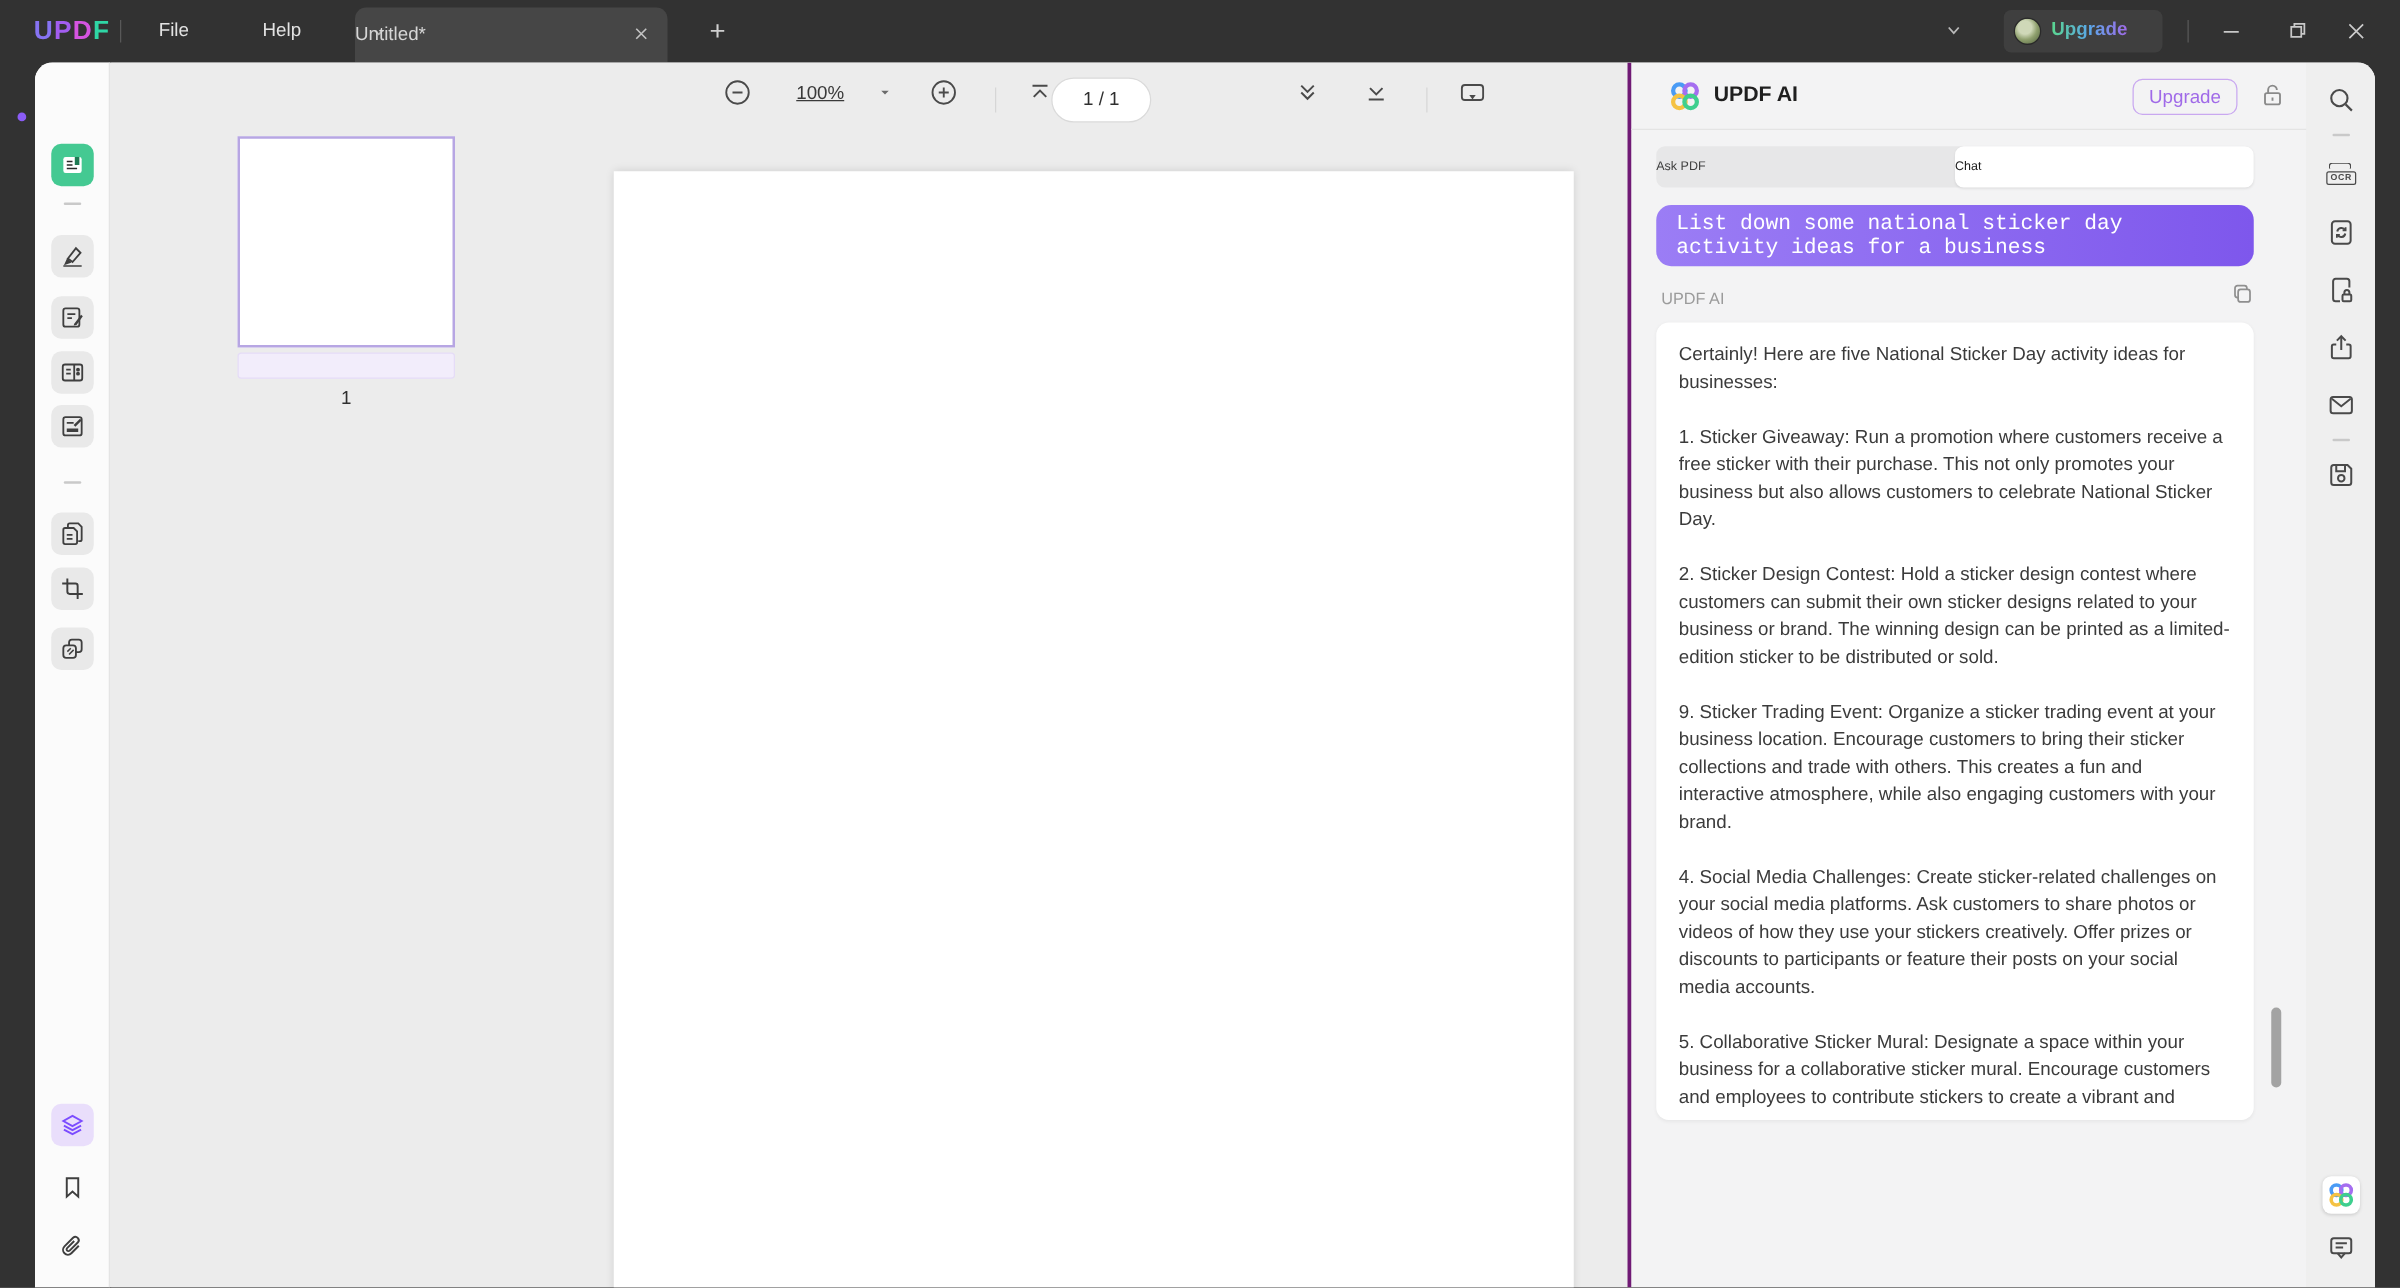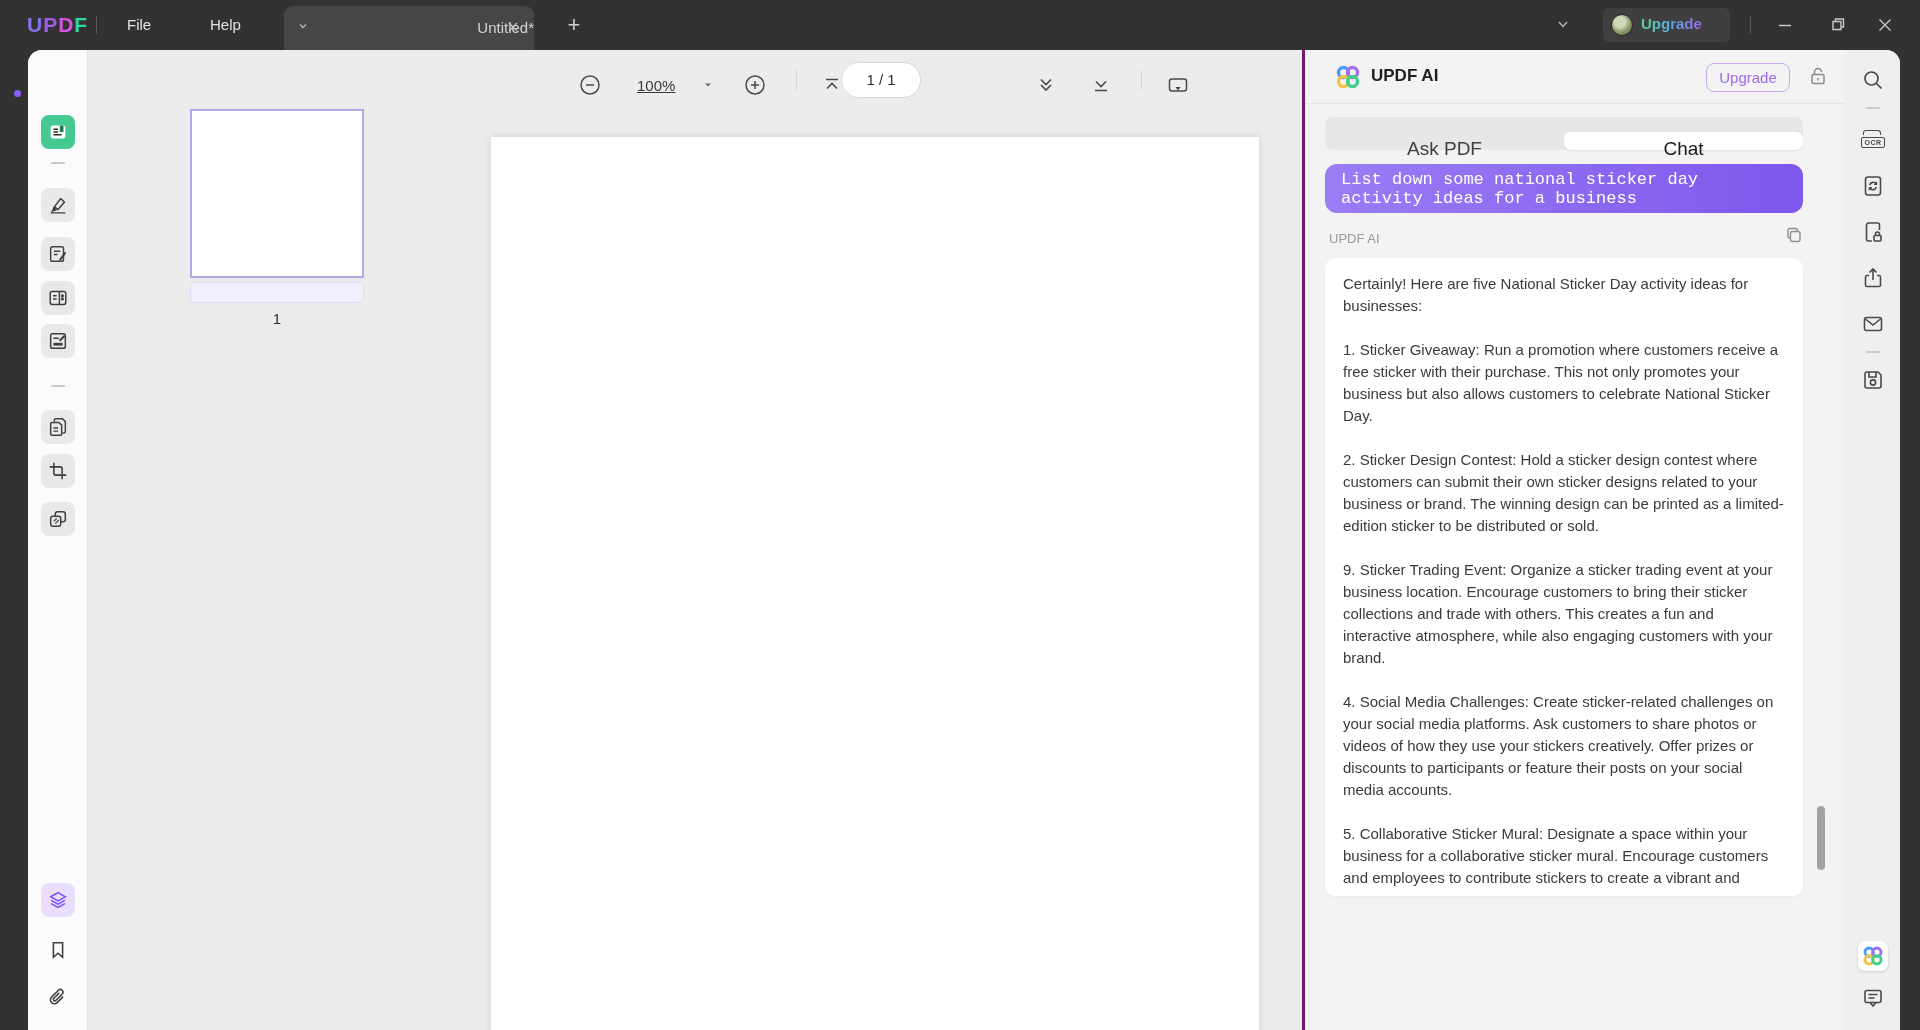--- a/index.html
+++ b/index.html
@@ -8,21 +8,21 @@
   .app { position:relative; width:1920px; height:1030px; background:#323232; }
 
   
   .titlebar { position:absolute; left:0; top:0; width:1920px; height:50px; background:#323232; }
   .logo { position:absolute; left:27px; top:13px; font-size:21px; font-weight:bold; letter-spacing:1px; }
   .logo span { display:inline-block; }
   .tb-divider { position:absolute; top:16px; width:1px; height:18px; background:#585858; }
   .menu-item { position:absolute; top:0; height:50px; line-height:50px; color:#e3e3e3; font-size:15px; padding:0 14px; cursor:default; }
   .doc-tab { position:absolute; left:284px; top:6px; width:250px; height:44px; background:#464646; border-radius:9px 9px 0 0; color:#d6d6d6; }
   .doc-tab .tab-caret { position:absolute; left:14px; top:15px; color:#b2b2b2; }
-  .doc-tab .tab-title { position:absolute; left:0; right:0; top:0; height:34px; line-height:44px; text-align:right; font-size:15px; }
+  .doc-tab .tab-title { position:absolute; left:0; right:0; top:0; height:34px; line-height:44px; text-align:left; font-size:15px; }
   .doc-tab .tab-close { position:absolute; right:12px; top:14px; width:16px; height:16px; color:#c3c3c3; }
   .new-tab { position:absolute; left:560px; top:11px; width:28px; height:28px; color:#cfcfcf; font-size:22px; line-height:28px; text-align:center; }
   .win-chevron { position:absolute; left:1556px; top:17px; color:#b9b9b9; }
   .account-pill { position:absolute; left:1603px; top:8px; width:127px; height:34px; background:#3f3f3f; border-radius:6px; }
   .avatar { position:absolute; left:8px; top:6px; width:22px; height:22px; border-radius:50%;
             background:radial-gradient(circle at 40% 35%, #cfd8b8 0 30%, #8fa06e 55%, #4d5c3a 100%); border:1px solid #2a2a2a; }
   .upgrade-grad { position:absolute; left:38px; top:7px; font-size:15px; font-weight:bold;
                   background:linear-gradient(90deg,#5ad68f,#5aa7e8,#a06ae8); -webkit-background-clip:text; background-clip:text; color:transparent; }
   .win-btn { position:absolute; top:16px; width:20px; height:18px; color:#c9c9c9; }
 
@@ -39,39 +39,39 @@
   .tool-btn.selected-green { background:#44c992; color:#ffffff; }
   .tool-btn.selected-purple { background:#e9defb; color:#7c4dff; }
   .tool-divider { position:absolute; left:23px; width:14px; height:2px; background:#c9c9c9; border-radius:1px; }
 
   
   .workspace { position:absolute; left:61px; top:0; width:1213px; height:980px; background:#ececec; }
   .thumb-page { position:absolute; left:101px; top:59px; width:174px; height:169px; background:#fff; border:2px solid #b7a6e3; }
   .thumb-strip { position:absolute; left:101px; top:232px; width:174px; height:21px; background:#f2edfb; border:1px solid #e5dcf7; border-radius:3px; }
   .thumb-label { position:absolute; left:101px; top:260px; width:174px; text-align:center; font-size:15px; color:#2f2f2f; }
 
-  .vtoolbar-item { position:absolute; top:18px; height:34px; display:flex; align-items:center; justify-content:center; color:#4a4a4a;text-decoration:underline; }
+  .vtoolbar-item { position:absolute; top:7px; height:34px; display:flex; align-items:center; justify-content:center; color:#4a4a4a;text-decoration:underline; }
   .vt-divider { position:absolute; top:20px; width:1px; height:20px; background:#d6d6d6; }
   .zoom-text { font-size:15px; color:#3a3a3a; }
   .page-box { position:absolute; left:752px; top:12px; width:80px; height:36px; background:#fff; border:1px solid #dadada; border-radius:18px;
               text-align:center; line-height:34px; font-size:15px; color:#2f2f2f; }
 
   .canvas-page { position:absolute; left:402px; top:87px; width:768px; height:910px; background:#fff; box-shadow:0 0 7px rgba(0,0,0,0.13); }
 
   
   .ai-panel { position:absolute; left:1274px; top:0; width:543px; height:980px; background:#f3f3f4; border-left:3px solid #701a75; }
   .ai-header { position:absolute; left:0; top:0; width:543px; height:54px; border-bottom:1px solid #e4e4e4; }
   .ai-logo { position:absolute; left:30px; top:14px; width:26px; height:26px; }
   .ai-title { position:absolute; left:66px; top:16px; font-size:17px; font-weight:bold; color:#1f1f1f; }
   .ai-upgrade { position:absolute; left:401px; top:13px; width:84px; height:29px; border:1px solid #c9a8f0; border-radius:8px;
                 color:#a06ae8; font-size:15px; text-align:center; line-height:27px; background:transparent; }
   .ai-lock { position:absolute; left:504px; top:16px; width:20px; height:22px; color:#8a8a8a; }
 
   .ai-tabs { position:absolute; left:20px; top:67px; width:478px; height:33px; background:#e7e7e8; border-radius:7px; display:flex; }
-  .ai-tab { flex:1; text-align:center; line-height:33px; font-size:19px; color:#3f3f3f; border-radius:7px;margin-top:15px; }
+  .ai-tab { flex:1; line-height:33px; font-size:10px; color:#3f3f3f; border-radius:7px; }
   .ai-tab.active { background:#ffffff; color:#1b1b1b; box-shadow:0 1px 2px rgba(0,0,0,0.08); }
 
   .user-bubble { position:absolute; left:20px; top:114px; width:478px; height:49px; border-radius:12px;
                  background:linear-gradient(90deg,#9b7df5,#7e57ec); color:#fff; font-size:17px;
                  display:flex; align-items:center; padding:0 16px;font-family:Liberation Mono, monospace; }
   .ai-label { position:absolute; left:24px; top:181px; font-size:13px; color:#9b9b9b; }
   .copy-icon { position:absolute; left:480px; top:176px; width:18px; height:18px; color:#8f8f8f; }
 
   .ai-card { position:absolute; left:20px; top:208px; width:478px; height:638px; background:#fff; border-radius:10px;
              overflow:hidden; padding:15px 18px; box-shadow:0 1px 3px rgba(0,0,0,0.05); }

